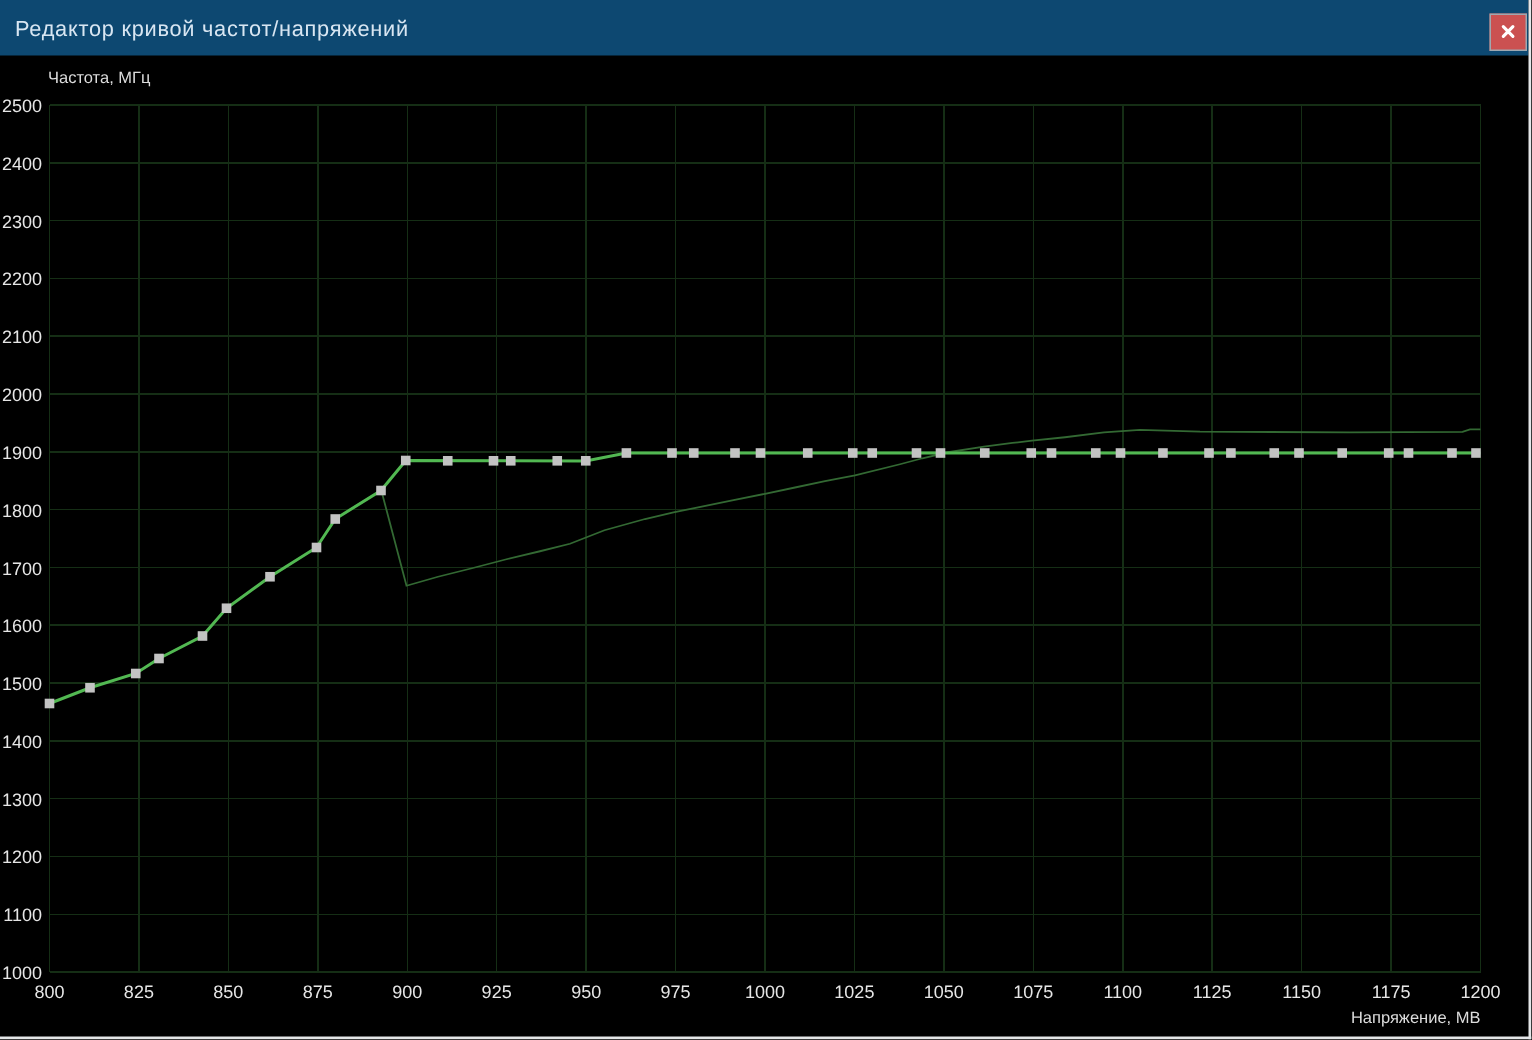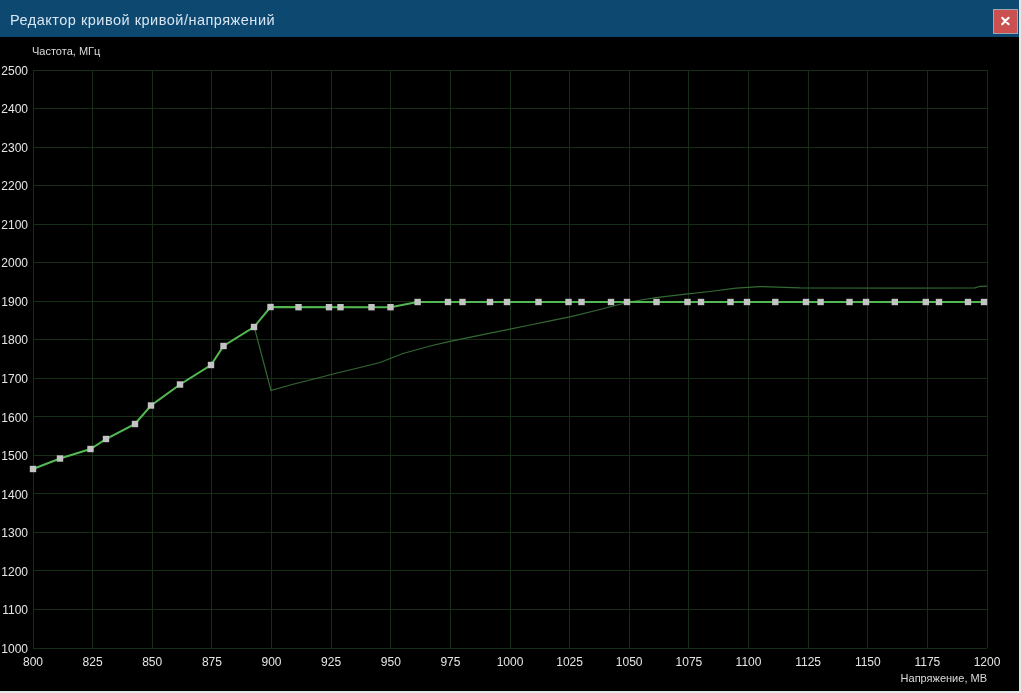--- a/index.html
+++ b/index.html
@@ -12,21 +12,21 @@
   .close { position:absolute; left:993px; top:9px; width:25px; height:25px;
             background:#cb5151; border:1px solid #9fa8b0; box-sizing:border-box; }
   .rightborder { position:absolute; right:0; top:0; width:2px; height:693px; background:#e4e6e8; }
   .bottomborder { position:absolute; left:0; top:690.5px; width:1021px; height:2.5px; background:#e4e6e8; }
   svg text { fill:#e6e6e6; font-size:12px; font-family:"Liberation Sans", sans-serif; }
   svg text.cap { font-size:11px; fill:#dcdcdc; }
 </style>
 </head>
 <body>
 <div class="titlebar"></div>
-<div class="title">Редактор кривой кривой/напряжений</div>
+<div class="title">Редактор кривой частот/напряжений</div>
 <svg width="1021" height="693" style="position:absolute;left:0;top:0;">
   <g stroke="#152e15" stroke-width="1" shape-rendering="crispEdges">
 <line x1="33.0" y1="70.0" x2="33.0" y2="648.0"></line>
 <line x1="92.6" y1="70.0" x2="92.6" y2="648.0"></line>
 <line x1="152.2" y1="70.0" x2="152.2" y2="648.0"></line>
 <line x1="211.9" y1="70.0" x2="211.9" y2="648.0"></line>
 <line x1="271.5" y1="70.0" x2="271.5" y2="648.0"></line>
 <line x1="331.1" y1="70.0" x2="331.1" y2="648.0"></line>
 <line x1="390.8" y1="70.0" x2="390.8" y2="648.0"></line>
 <line x1="450.4" y1="70.0" x2="450.4" y2="648.0"></line>

